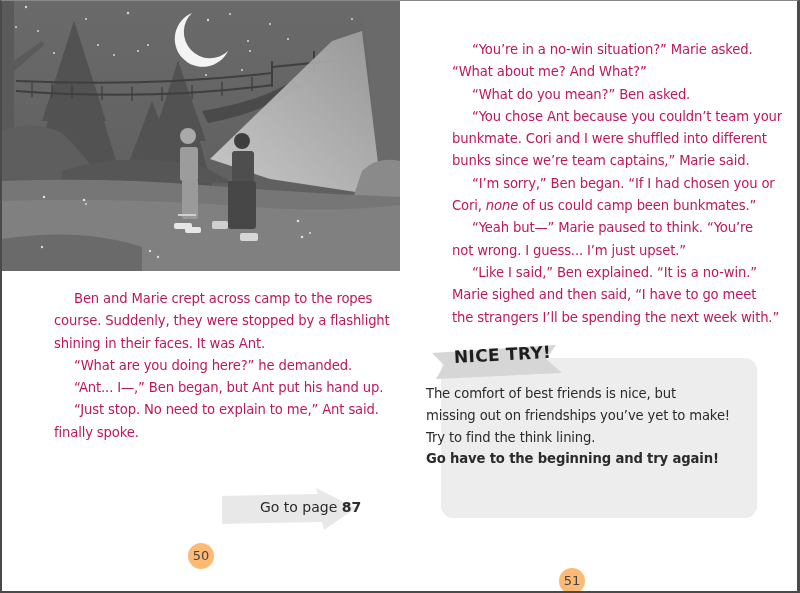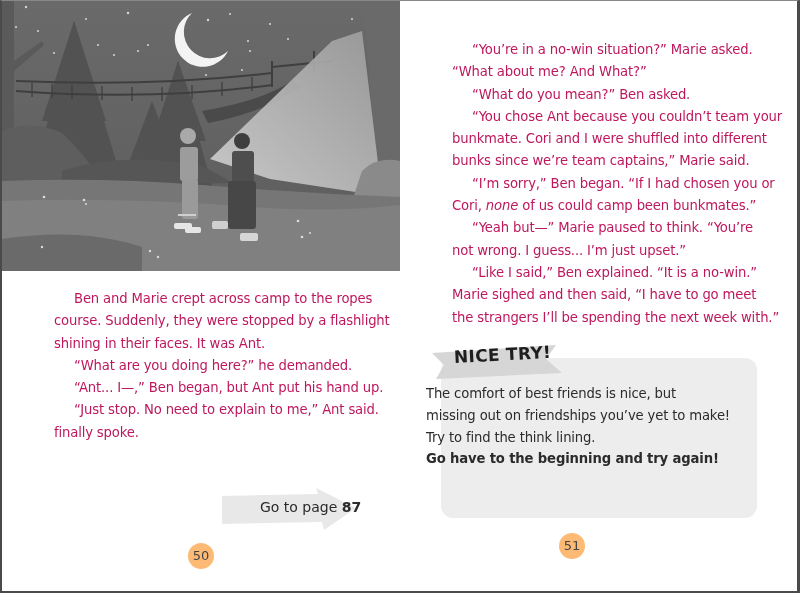--- a/index.html
+++ b/index.html
@@ -22,21 +22,21 @@
   .right-text { left: 452px; top: 39px; width: 310px; }
 
   .goto { position: absolute; left: 222px; top: 488px; width: 135px; height: 40px; }
   .goto svg { position: absolute; left: 0; top: 0; }
   .goto-label { position: absolute; left: 18px; top: 11px; font-size: 14px; color: #2a2a2a; white-space: nowrap; margin-left: 20px; }
   .goto-label b { font-weight: bold; }
 
   .pagenum { position: absolute; width: 26px; height: 26px; border-radius: 50%; background: #fdba74;
              font-size: 13px; color: #444; text-align: center; line-height: 26px; }
   .pn-left { left: 188px; top: 543px; }
-  .pn-right { left: 559px; top: 533px; }
+  .pn-right { left: 559px; top: 568px; }
 
   .callout { position: absolute; left: 441px; top: 358px; width: 316px; height: 160px; background: #ededed; border-radius: 12px; }
   .callout-text { position: absolute; left: 426px; top: 383px; font-size: 13.2px; line-height: 21.8px; color: #2b2b2b; white-space: nowrap; letter-spacing: -0.15px; }
   .callout-text .cta { font-weight: bold; }
   .banner { position: absolute; left: 432px; top: 343px; width: 132px; height: 36px; }
   .banner-label { position: absolute; left: 454px; top: 347px; font-size: 17px; font-weight: bold; color: #1e1e1e;
                   letter-spacing: 0.3px; transform: rotate(-3deg); transform-origin: left center; white-space: nowrap;
                   font-family: "DejaVu Sans", sans-serif; }
 </style>
 </head>

